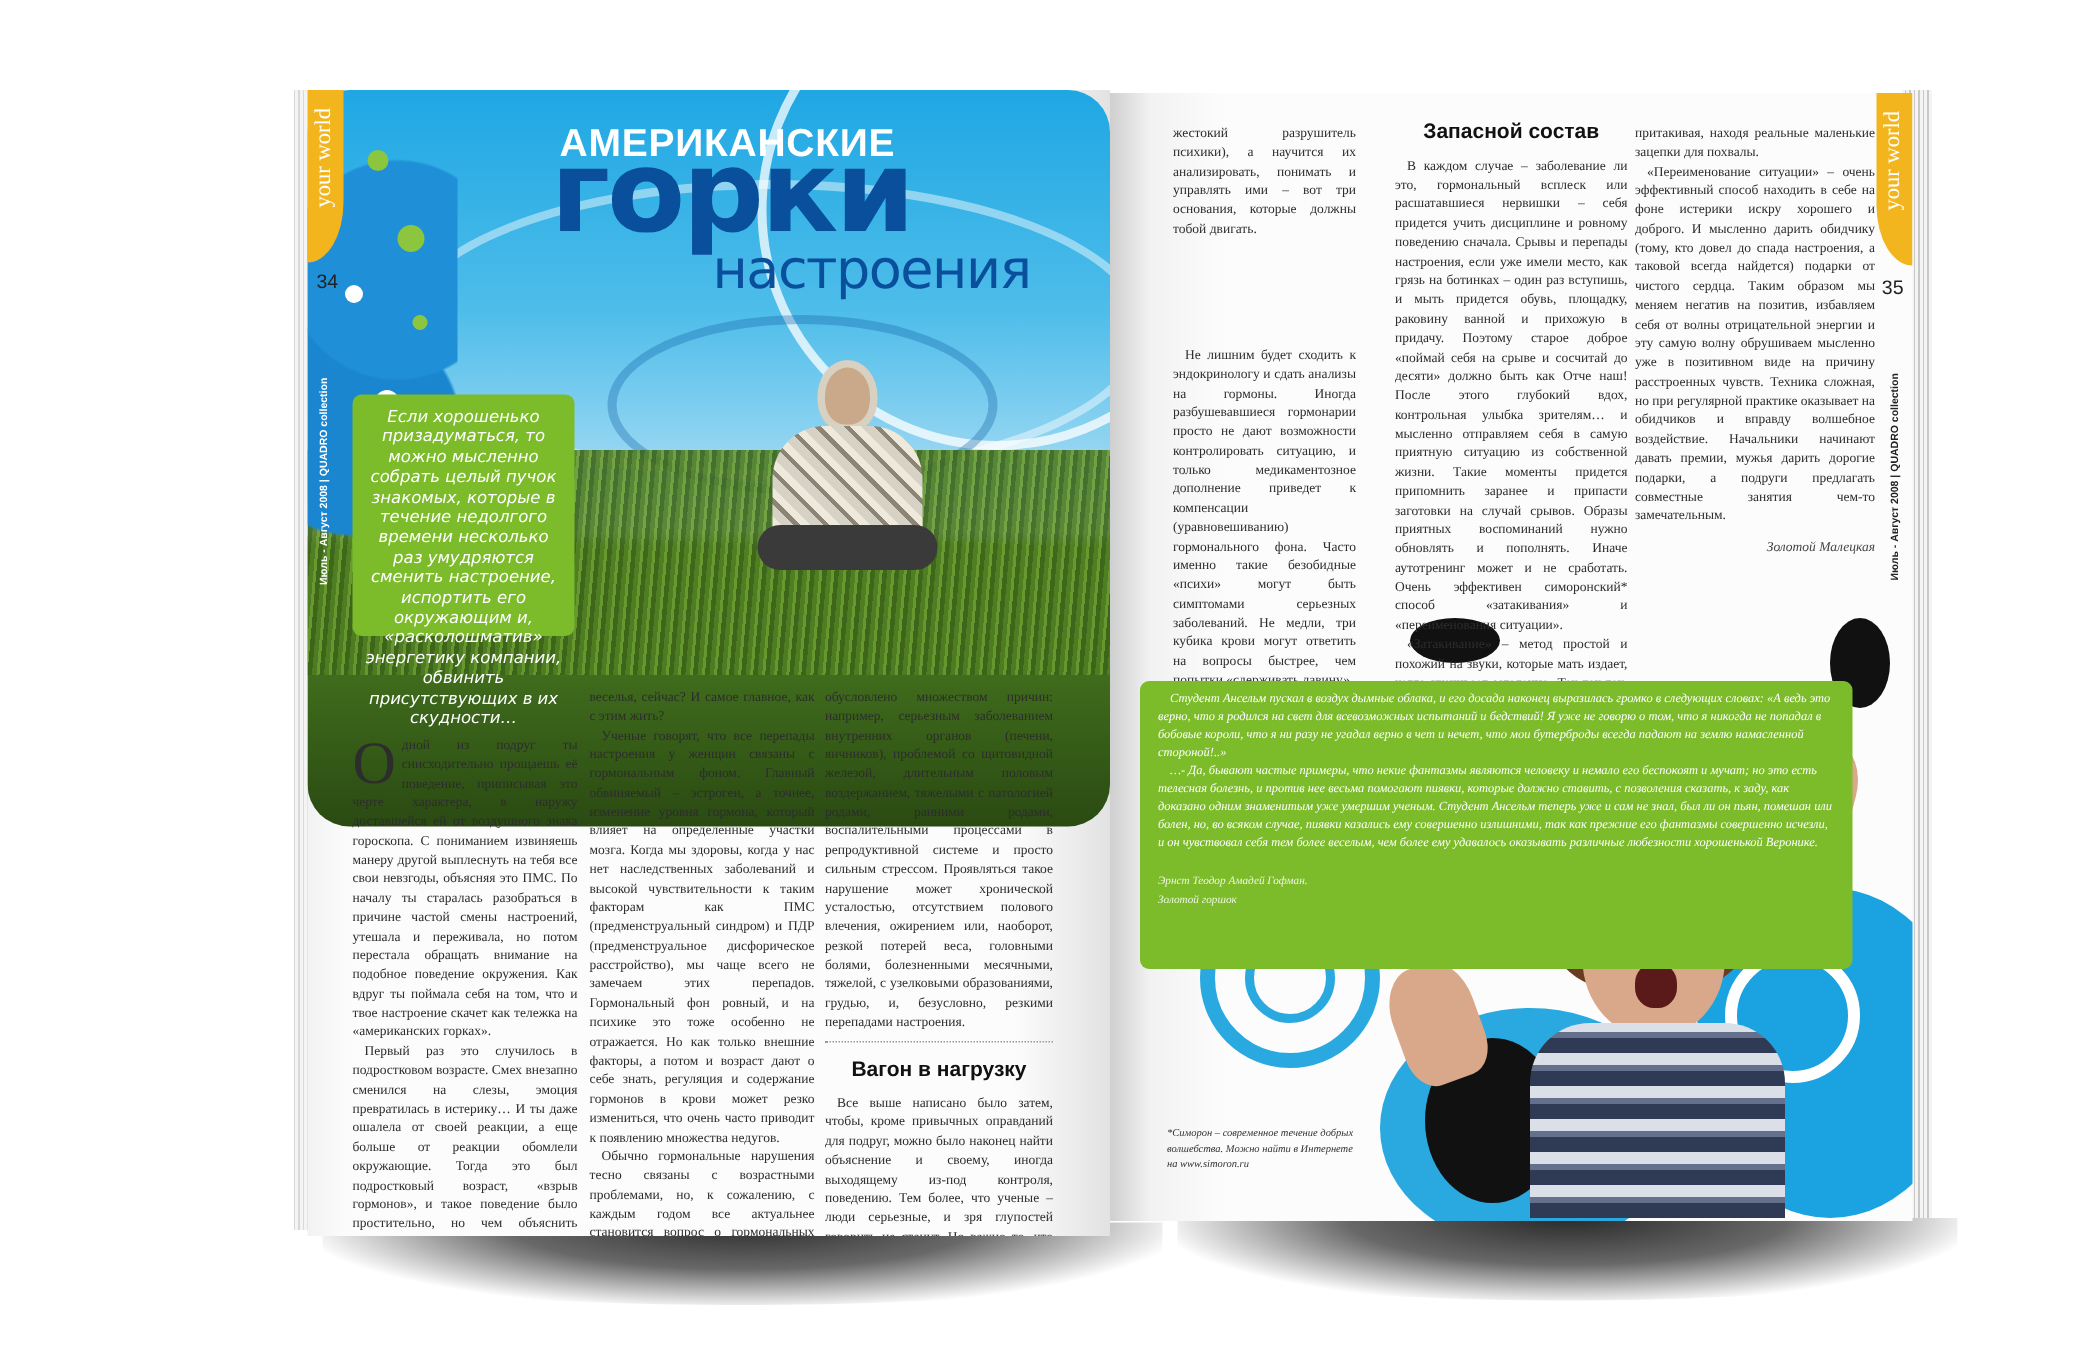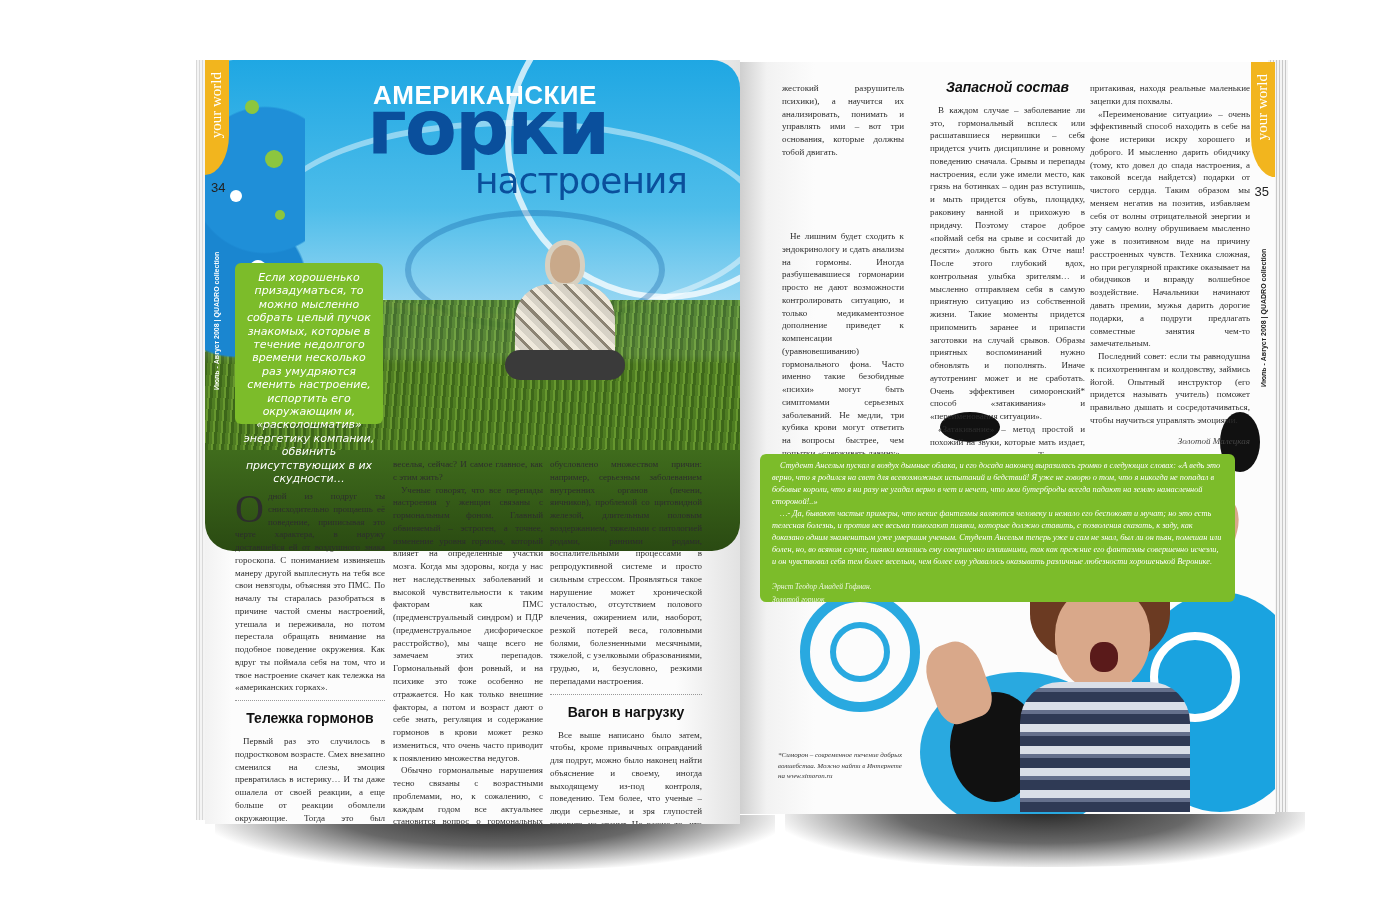--- a/index.html
+++ b/index.html
@@ -50,35 +50,35 @@
 
   .callout-green { position: absolute; background: #7cbc2a; color: #ffffff; border-radius: 6px; font-family: "DejaVu Sans", sans-serif; font-style: italic; text-align: center; }
   .callout-left { left: 30px; top: 203px; width: 148px; height: 161px; padding: 8px 6px; font-size: 11px; line-height: 1.22; }
   .callout-right { left: 45px; top: 68px; width: 118px; height: 92px; padding: 4px 4px; font-size: 12.5px; line-height: 1.2; }
 
   .col { position: absolute; font-size: 9px; line-height: 1.42; text-align: justify; color: #2d2d2d; }
   .col p { text-indent: 8px; }
   .col p.noindent { text-indent: 0; }
   .dropcap { float: left; font-size: 40px; line-height: 34px; margin: 2px 4px 0 0; font-family: "Liberation Serif", serif; }
   .subhead { font-family: "Liberation Sans", sans-serif; font-weight: bold; font-size: 14px; text-align: center; color: #111; border-top: 1px dotted #999; padding: 8px 0 6px; margin-top: 6px; }
-  .subhead.plain { border-top: none; padding-top: 0; margin-top: 0; font-style: italic; }
+  .subhead.plain { border-top: none; padding-top: 0; margin-top: 0; }
   .signature { text-align: right; font-style: italic; font-size: 9px; margin-top: 8px; color: #444; }
 
   
   .art { position: absolute; left: 60px; top: 350px; width: 475px; height: 402px; overflow: hidden; }
   .art .swirl { position: absolute; border-radius: 50%; }
   .art .splat { position: absolute; background: #111; border-radius: 50%; }
   .woman { position: absolute; left: 200px; top: 130px; width: 200px; height: 270px; }
   .woman .hair { position: absolute; left: 30px; top: 0; width: 140px; height: 120px; background: #6b3a22; border-radius: 50% 50% 40% 40%; }
   .woman .face { position: absolute; left: 55px; top: 45px; width: 95px; height: 105px; background: #d9a88a; border-radius: 45% 45% 50% 50%; }
   .woman .mouth { position: absolute; left: 35px; top: 55px; width: 28px; height: 30px; background: #5a1a1a; border-radius: 45%; }
   .woman .scarf { position: absolute; left: 20px; top: 140px; width: 170px; height: 130px; background: repeating-linear-gradient(0deg,#2f3a55 0 10px,#65708c 10px 14px,#dadfe8 14px 22px); border-radius: 40px 40px 0 0; }
   .hand { position: absolute; width: 56px; height: 80px; background: #d9a88a; border-radius: 40% 40% 30% 30%; }
 
-  .quote-box { position: absolute; left: 20px; top: 392px; width: 475px; height: 148px; background: #7cbc2a; border-radius: 6px; padding: 6px 12px; color: #ffffff; font-style: italic; font-size: 8.3px; line-height: 1.45; font-family: "Liberation Serif", serif; }
+  .quote-box { position: absolute; left: 20px; top: 392px; width: 475px; height: 192px; background: #7cbc2a; border-radius: 6px; padding: 6px 12px; color: #ffffff; font-style: italic; font-size: 8.3px; line-height: 1.45; font-family: "Liberation Serif", serif; }
   .quote-box p { text-indent: 8px; }
   .quote-box .src { margin-top: 14px; font-size: 7.5px; opacity: .85; text-indent: 0; }
   .footnote { position: absolute; left: 38px; top: 688px; width: 125px; font-style: italic; font-size: 7px; line-height: 1.5; color: #333; }
 </style>
 </head>
 <body>
 
 <div class="shadow-l"></div>
 <div class="shadow-r"></div>
 <div class="stack-l"></div>
@@ -110,21 +110,20 @@
   <div class="tab-yellow tab-left">
     <span class="tab-text">your world</span>
   </div>
   <div class="page-num" style="left:6px;top:120px;">34</div>
   <div class="side-note" style="left:8px;top:150px;height:180px;color:#fff;">Июль - Август 2008 | QUADRO collection</div>
 
   <div class="callout-green callout-left">Если хорошенько призадуматься, то можно мысленно собрать целый пучок знакомых, которые в течение недолгого времени несколько раз умудряются сменить настроение, испортить его окружающим и, «расколошматив» энергетику компании, обвинить присутствующих в их скудности…</div>
 
   <div class="col" style="left:30px;top:430px;width:150px;">
     <p class="noindent"><span class="dropcap">О</span><span>дной из подруг ты снисходительно прощаешь её поведение, приписывая это черте характера, в наружу доставшейся ей от воздушного знака гороскопа. С пониманием извиняешь манеру другой выплеснуть на тебя все свои невзгоды, объясняя это ПМС. По началу ты старалась разобраться в причине частой смены настроений, утешала и переживала, но потом перестала обращать внимание на подобное поведение окружения. Как вдруг ты поймала себя на том, что и твое настроение скачет как тележка на «американских горках».</span></p>
-    <div class="subhead">Тележка гормонов</div>
     <p>Первый раз это случилось в подростковом возрасте. Смех внезапно сменился на слезы, эмоция превратилась в истерику… И ты даже ошалела от своей реакции, а еще больше от реакции обомлели окружающие. Тогда это был подростковый возраст, «взрыв гормонов», и такое поведение было простительно, но чем объяснить вспышки гнева и обид, чередующиеся с приливами</p>
   </div>
 
   <div class="col" style="left:188px;top:398px;width:150px;">
     <p class="noindent">веселья, сейчас? И самое главное, как с этим жить?</p>
     <p>Ученые говорят, что все перепады настроения у женщин связаны с гормональным фоном. Главный обвиняемый – эстроген, а точнее, изменение уровня гормона, который влияет на определенные участки мозга. Когда мы здоровы, когда у нас нет наследственных заболеваний и высокой чувствительности к таким факторам как ПМС (предменструальный синдром) и ПДР (предменструальное дисфорическое расстройство), мы чаще всего не замечаем этих перепадов. Гормональный фон ровный, и на психике это тоже особенно не отражается. Но как только внешние факторы, а потом и возраст дают о себе знать, регуляция и содержание гормонов в крови может резко измениться, что очень часто приводит к появлению множества недугов.</p>
     <p>Обычно гормональные нарушения тесно связаны с возрастными проблемами, но, к сожалению, с каждым годом все актуальнее становится вопрос о гормональных нарушениях в период среднего возраста женщины и – увы! – даже молодости.</p>
 
   </div>
 
@@ -172,21 +171,20 @@
 
   <div class="col" style="left:190px;top:16px;width:155px;">
     <div class="subhead plain">Запасной состав</div>
     <p>В каждом случае – заболевание ли это, гормональный всплеск или расшатавшиеся нервишки – себя придется учить дисциплине и ровному поведению сначала. Срывы и перепады настроения, если уже имели место, как грязь на ботинках – один раз вступишь, и мыть придется обувь, площадку, раковину ванной и прихожую в придачу. Поэтому старое доброе «поймай себя на срыве и сосчитай до десяти» должно быть как Отче наш! После этого глубокий вдох, контрольная улыбка зрителям… и мысленно отправляем себя в самую приятную ситуацию из собственной жизни. Такие моменты придется припомнить заранее и припасти заготовки на случай срывов. Образы приятных воспоминаний нужно обновлять и пополнять. Иначе аутотренинг может и не сработать. Очень эффективен симоронский* способ «затакивания» и «переименования ситуации».</p>
     <p>«Затакивание» – метод простой и похожий на звуки, которые мать издает, когда укачивает младенца. Так-так-так, – приговариваем мы про себя, – вот умница, ты же ангел и очень добрая и хорошая девочка, так-так-так, тише-тише… . Такой монолог нужно произносить мысленно, похваливая себя и</p>
   </div>
 
   <div class="col" style="left:350px;top:20px;width:160px;">
     <p class="noindent">притакивая, находя реальные маленькие зацепки для похвалы.</p>
     <p>«Переименование ситуации» – очень эффективный способ находить в себе на фоне истерики искру хорошего и доброго. И мысленно дарить обидчику (тому, кто довел до спада настроения, а таковой всегда найдется) подарки от чистого сердца. Таким образом мы меняем негатив на позитив, избавляем себя от волны отрицательной энергии и эту самую волну обрушиваем мысленно уже в позитивном виде на причину расстроенных чувств. Техника сложная, но при регулярной практике оказывает на обидчиков и вправду волшебное воздействие. Начальники начинают давать премии, мужья дарить дорогие подарки, а подруги предлагать совместные занятия чем-то замечательным.</p>
-    <p>Последний совет: если ты равнодушна к психотренингам и колдовству, займись йогой. Опытный инструктор (его придется называть учитель) поможет правильно дышать и сосредотачиваться, чтобы научиться управлять эмоциями.</p>
     <div class="signature">Золотой Малецкая</div>
   </div>
 
   <div class="quote-box">
     <p>Студент Ансельм пускал в воздух дымные облака, и его досада наконец выразилась громко в следующих словах: «А ведь это верно, что я родился на свет для всевозможных испытаний и бедствий! Я уже не говорю о том, что я никогда не попадал в бобовые короли, что я ни разу не угадал верно в чет и нечет, что мои бутерброды всегда падают на землю намасленной стороной!..»</p>
     <p>…- Да, бывают частые примеры, что некие фантазмы являются человеку и немало его беспокоят и мучат; но это есть телесная болезнь, и против нее весьма помогают пиявки, которые должно ставить, с позволения сказать, к заду, как доказано одним знаменитым уже умершим ученым. Студент Ансельм теперь уже и сам не знал, был ли он пьян, помешан или болен, но, во всяком случае, пиявки казались ему совершенно излишними, так как прежние его фантазмы совершенно исчезли, и он чувствовал себя тем более веселым, чем более ему удавалось оказывать различные любезности хорошенькой Веронике.</p>
     <p class="src">Эрнст Теодор Амадей Гофман.</p>
     <p class="src" style="margin-top:2px;">Золотой горшок</p>
   </div>
 

